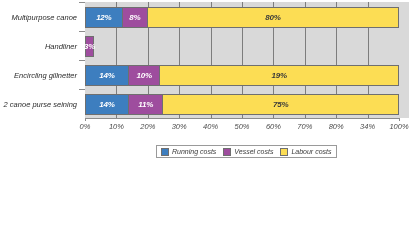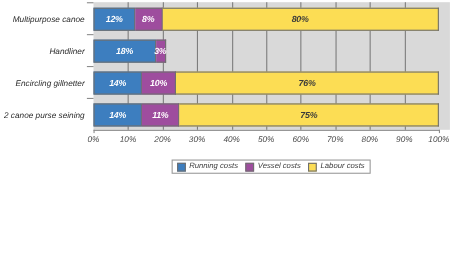--- a/index.html
+++ b/index.html
@@ -139,36 +139,33 @@
             <span class="val">12%</span>
           </div>
           <div class="seg vessel" style="width: 25.12px;">
             <span class="val">8%</span>
           </div>
           <div class="seg labour" style="width: 251.2px;">
             <span class="val">80%</span>
           </div>
         </div>
         <div class="bar-row" style="top: 34px;">
-          <div class="seg running" style="width: 56.52px;">
-            <span class="val">18%</span>
-          </div>
           <div class="seg vessel narrow" style="width: 9.42px;">
             <span class="val">3%</span>
           </div>
         </div>
         <div class="bar-row" style="top: 63px;">
           <div class="seg running" style="width: 43.96px;">
             <span class="val">14%</span>
           </div>
           <div class="seg vessel" style="width: 31.4px;">
             <span class="val">10%</span>
           </div>
           <div class="seg labour" style="width: 238.64px;">
-            <span class="val">76%</span>
+            <span class="val">19%</span>
           </div>
         </div>
         <div class="bar-row" style="top: 92px;">
           <div class="seg running" style="width: 43.96px;">
             <span class="val">14%</span>
           </div>
           <div class="seg vessel" style="width: 34.54px;">
             <span class="val">11%</span>
           </div>
           <div class="seg labour" style="width: 235.5px;">
@@ -192,21 +189,21 @@
   <div class="xlabels">
       <div class="xlabel" style="left: 85px;">0%</div>
       <div class="xlabel" style="left: 116.4px;">10%</div>
       <div class="xlabel" style="left: 147.8px;">20%</div>
       <div class="xlabel" style="left: 179.2px;">30%</div>
       <div class="xlabel" style="left: 210.6px;">40%</div>
       <div class="xlabel" style="left: 242px;">50%</div>
       <div class="xlabel" style="left: 273.4px;">60%</div>
       <div class="xlabel" style="left: 304.8px;">70%</div>
       <div class="xlabel" style="left: 336.2px;">80%</div>
-      <div class="xlabel" style="left: 367.6px;">90%</div>
+      <div class="xlabel" style="left: 367.6px;">34%</div>
       <div class="xlabel" style="left: 399px;">100%</div>
     </div>
 
   <div class="legend">
       <div class="legend-item">
         <span class="swatch running"></span>
         <span class="legend-text">Running costs</span>
       </div>
       <div class="legend-item">
         <span class="swatch vessel"></span>

